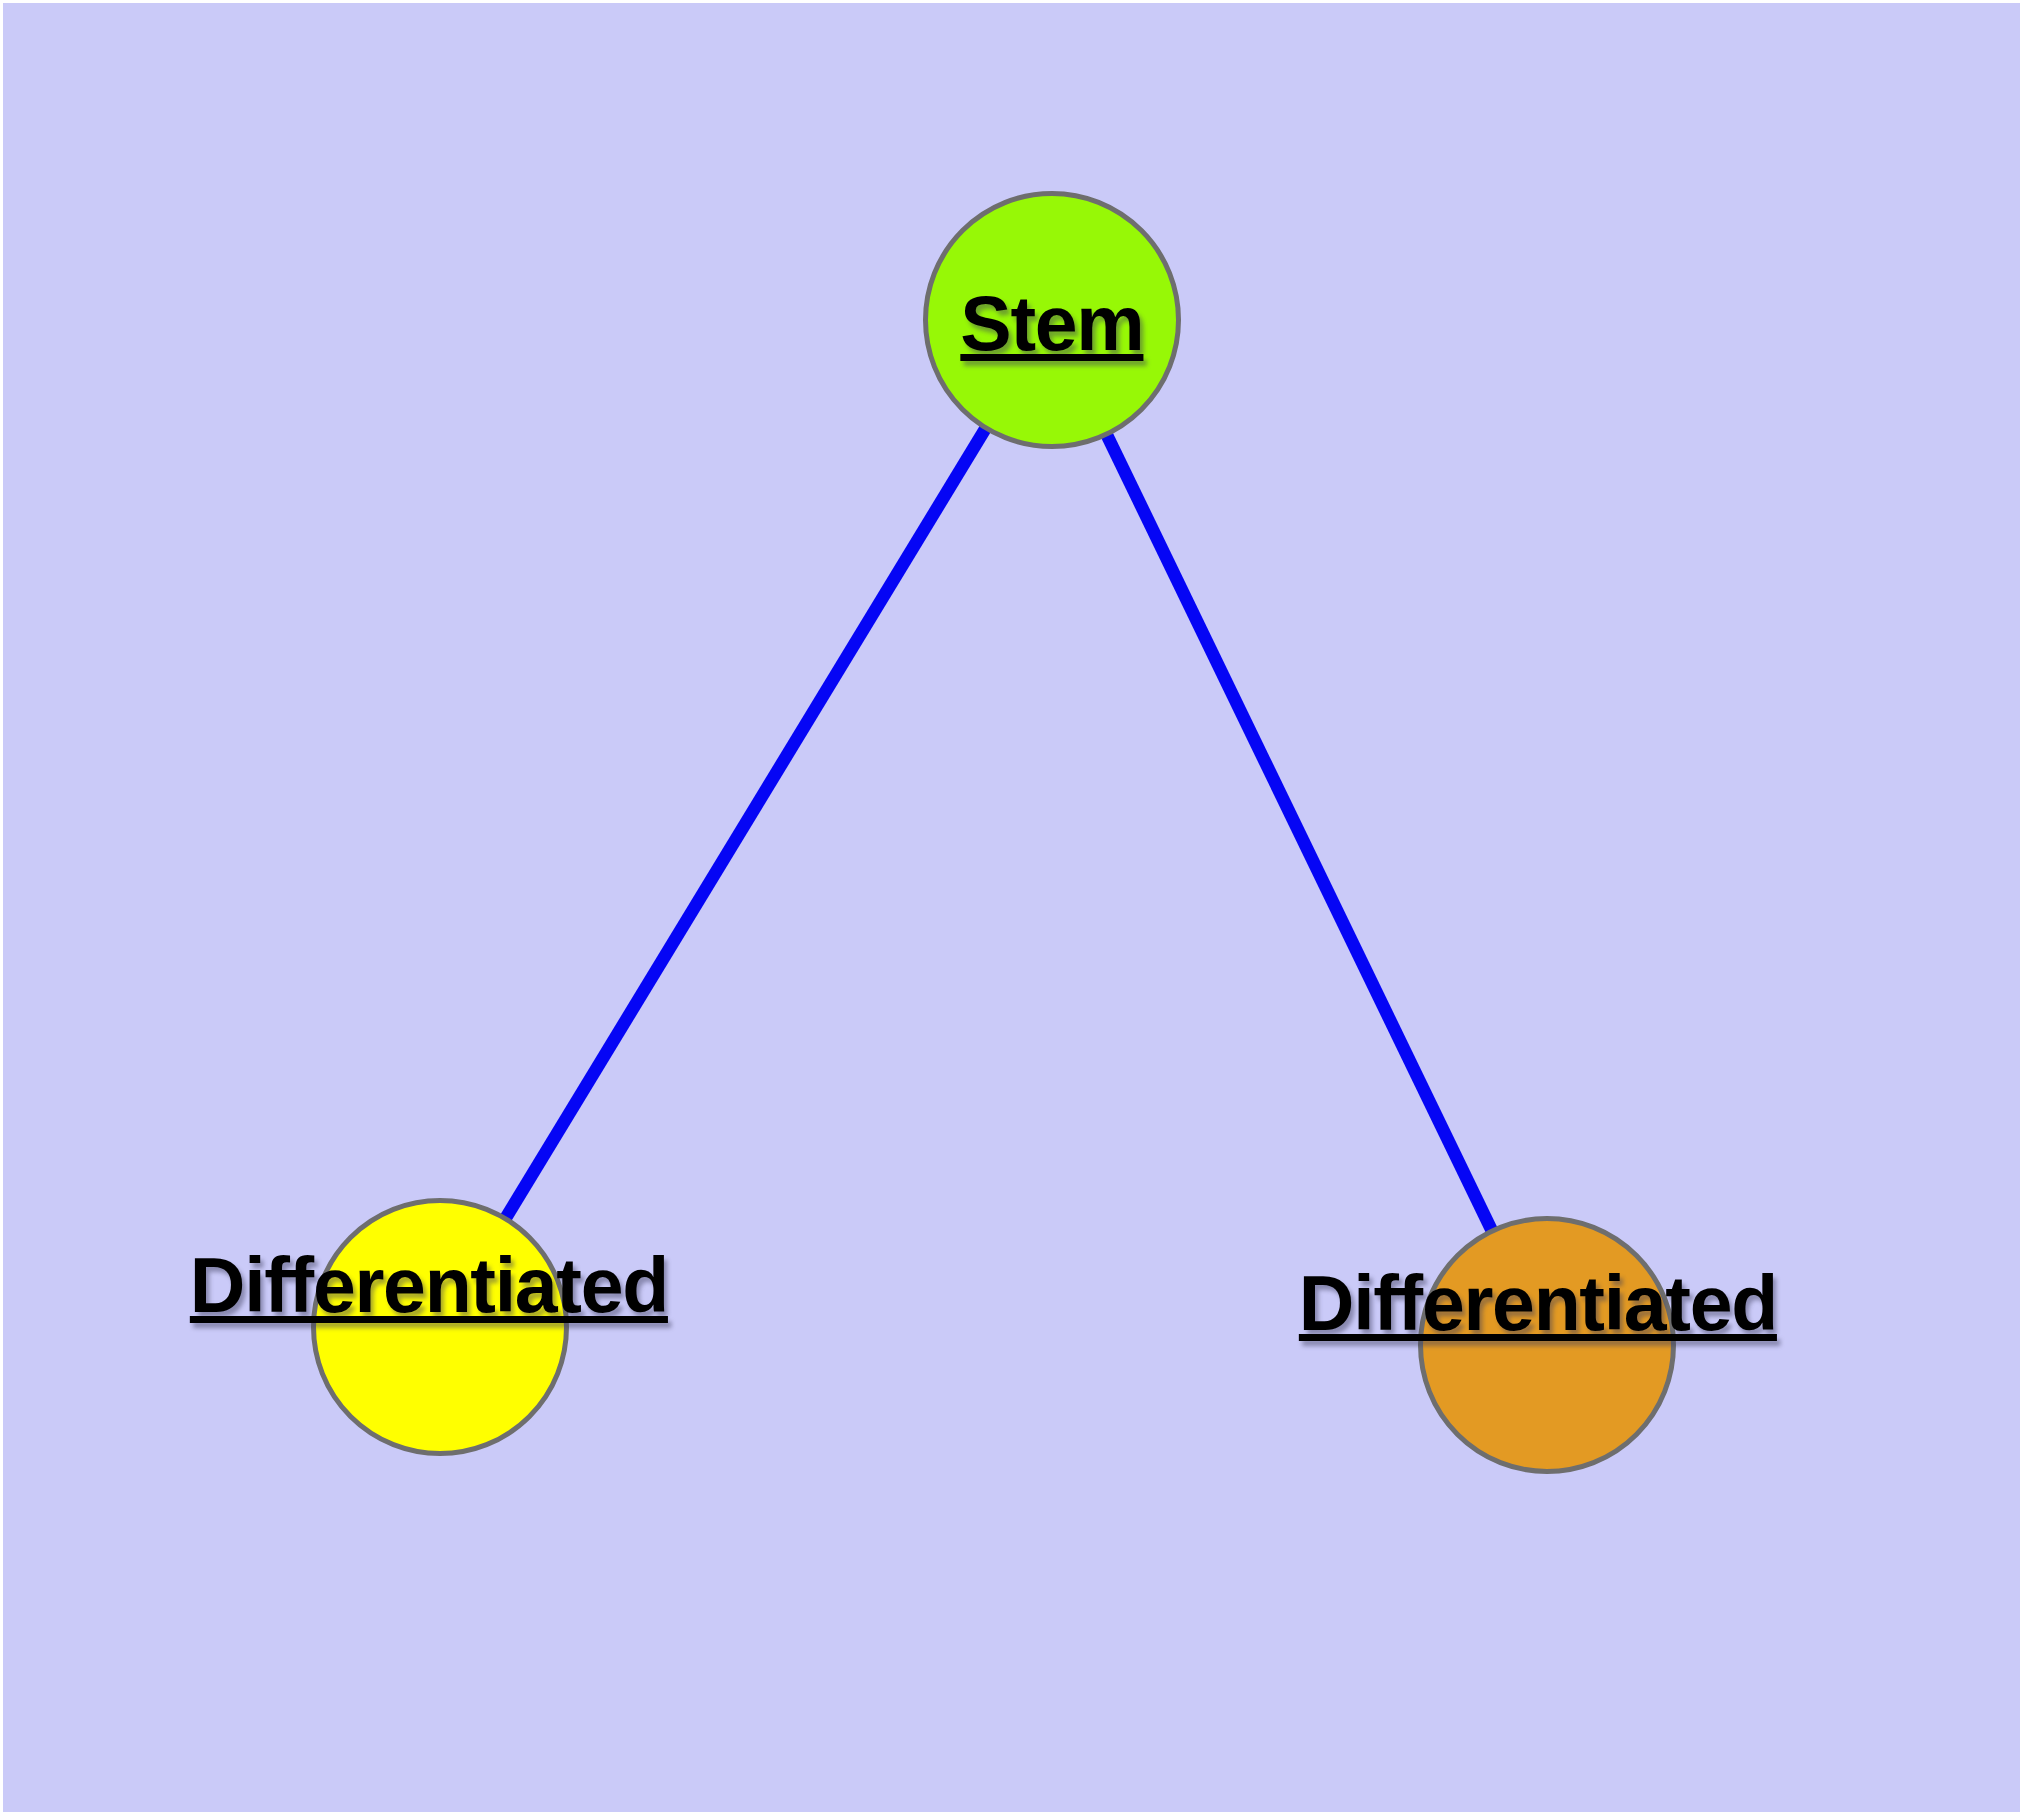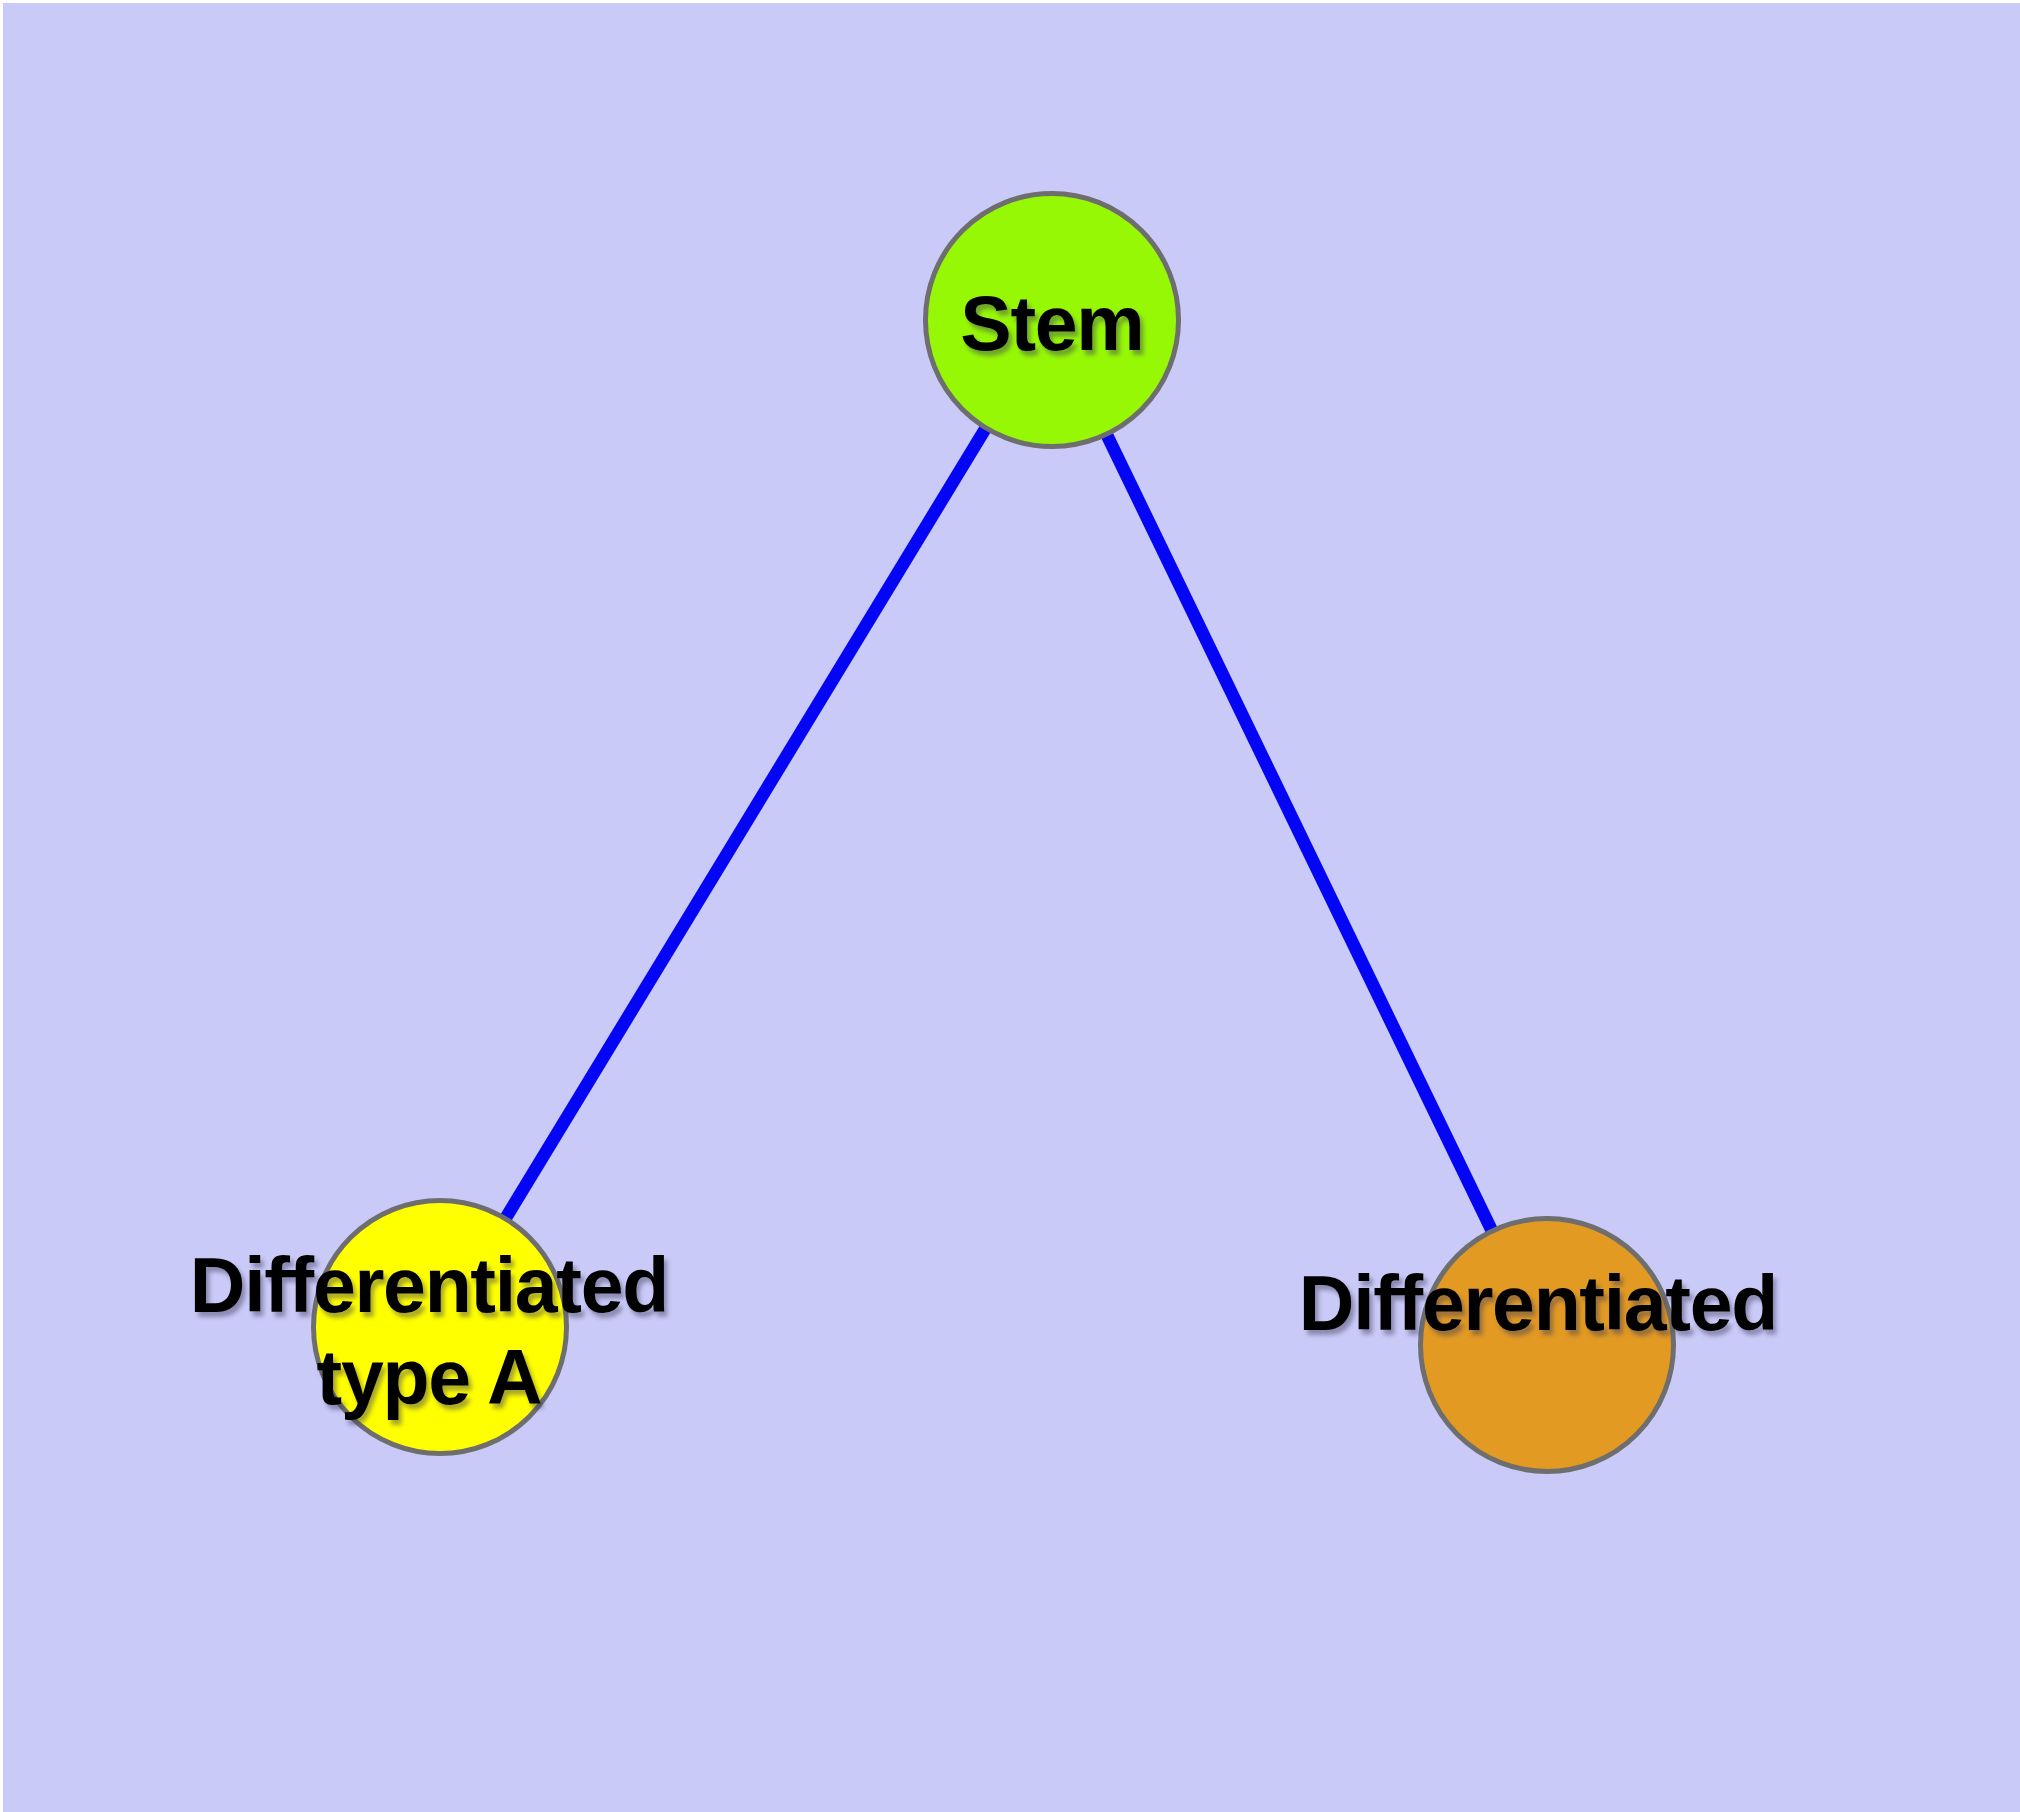--- a/index.html
+++ b/index.html
@@ -37,20 +37,21 @@
     width: 763px;
     text-align: center;
     z-index: 3;
     font-weight: bold;
     font-size: 77px;
     line-height: 92px;
     letter-spacing: -1.3px;
     color: #000;
     text-shadow: 3.4px 5.1px 4.2px rgba(60, 60, 90, 0.45);
     pointer-events: none;
+    text-decoration: underline;
   }
   .node-label span {
     display: block;
     white-space: nowrap;
   }
   
   #circle-stem   { left: 920px; top: 188px;  }
   #circle-type-a { left: 308px;  top: 1195px; }
   #circle-type-b { left: 1415px; top: 1213px; }
   #label-stem    { left: 667px;  top: 274px;  }
@@ -68,21 +69,20 @@
   </svg>
 
   <div class="node-circle" id="circle-stem" style="background: rgb(151, 248, 6); border-color: rgb(110, 110, 110);"></div>
   <div class="node-label" id="label-stem" style="color: rgb(0, 0, 0);">
     <span>Stem</span>
   </div>
 
   <div class="node-circle" id="circle-type-a" style="background: rgb(255, 255, 0); border-color: rgb(110, 110, 110);"></div>
   <div class="node-label" id="label-type-a" style="color: rgb(0, 0, 0);">
     <span>Differentiated</span>
-    <span>type A</span>
   </div>
 
   <div class="node-circle" id="circle-type-b" style="background: rgb(227, 154, 35); border-color: rgb(110, 110, 110);"></div>
   <div class="node-label" id="label-type-b" style="color: rgb(0, 0, 0);">
     <span>Differentiated</span>
   </div>
 
 </div>
 
 

